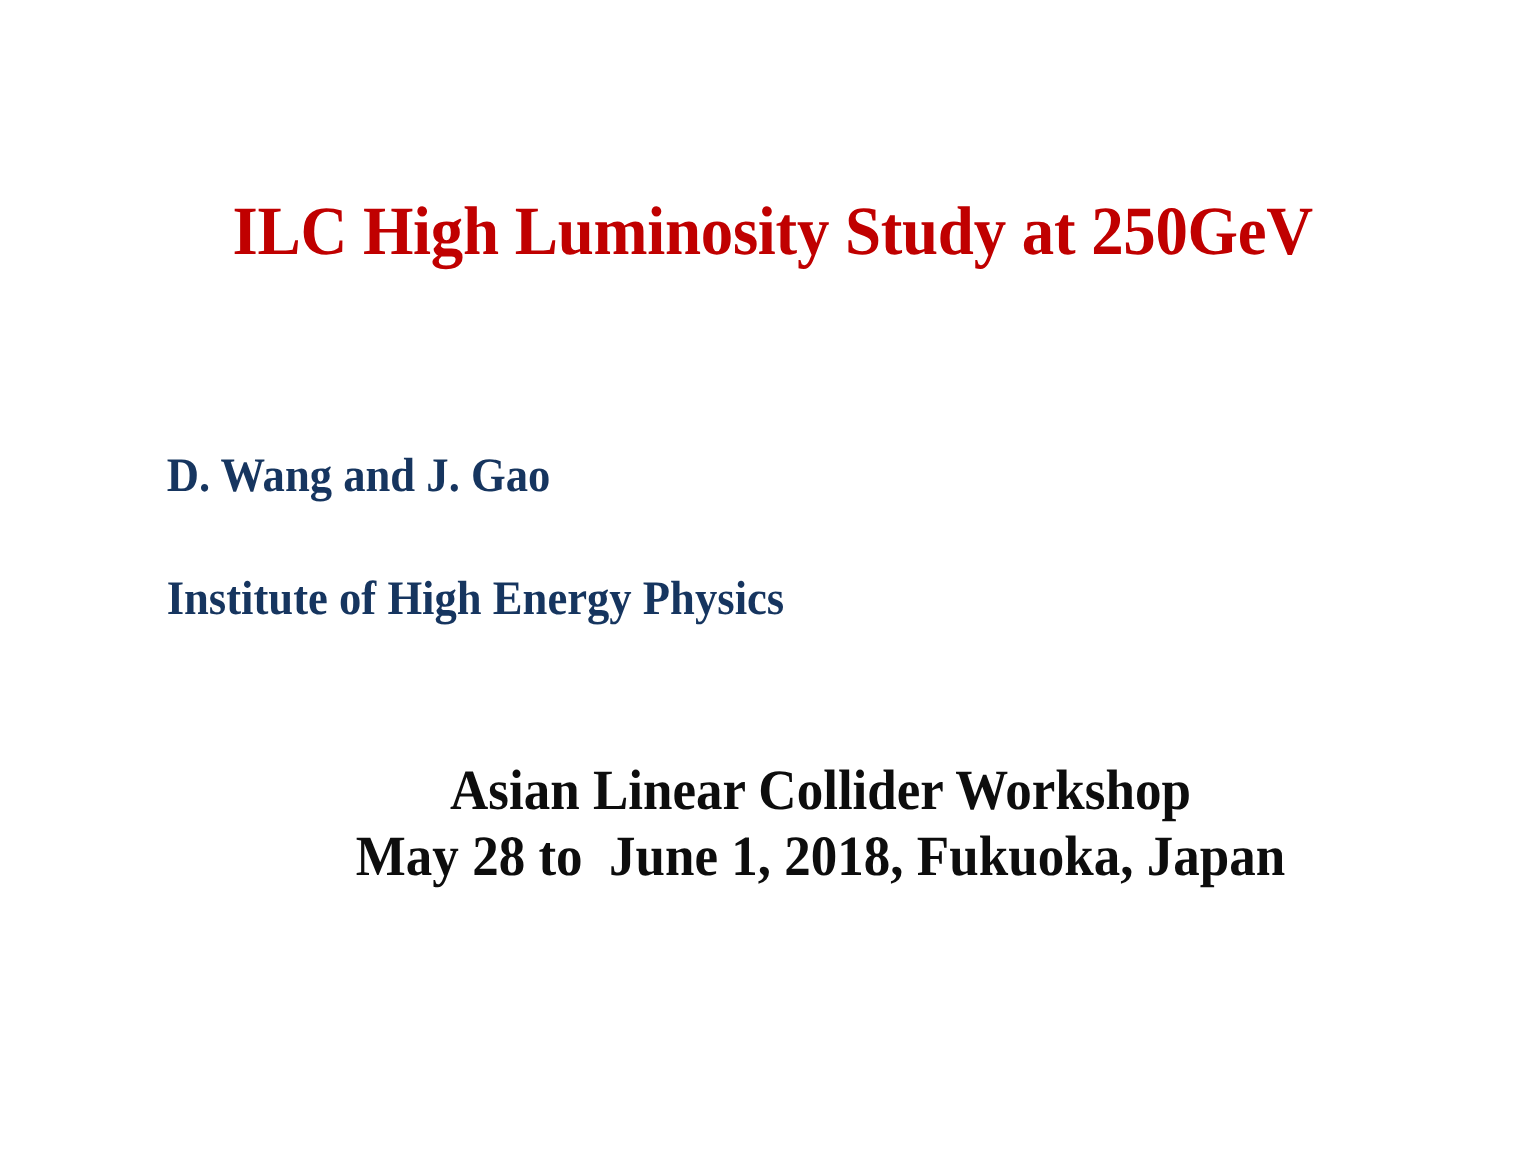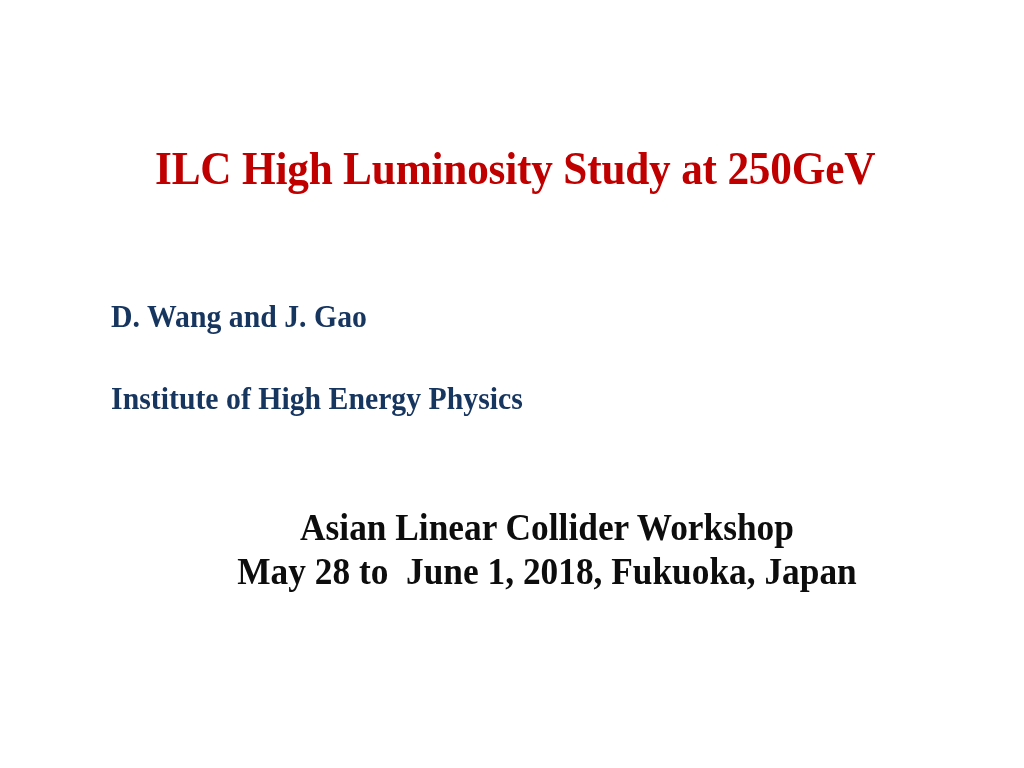--- a/index.html
+++ b/index.html
@@ -22,21 +22,20 @@
     background: #ffffff;
   }
 
   
   .title-block {
     position: absolute;
     left: 0;
     top: 128px;
     width: 1024px;
     text-align: center;
-    margin-top: 15px;
   }
   .slide-title {
     display: inline-block;
     font-size: 46px;
     line-height: 52px;
     font-weight: bold;
     color: #C00000;
     letter-spacing: -0.2px;
     transform: scaleX(0.94);
     transform-origin: center center;

